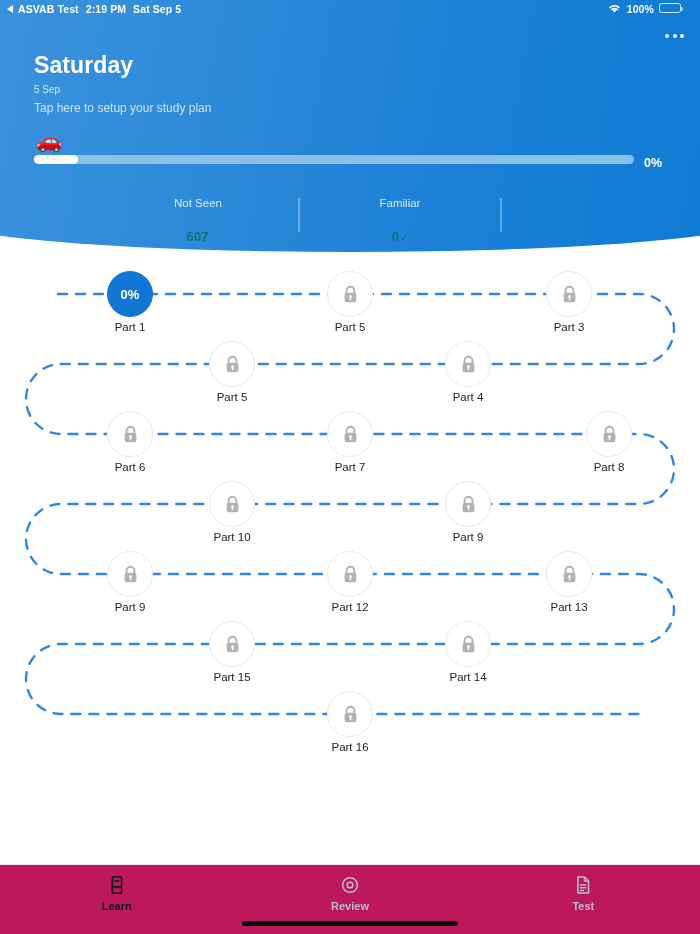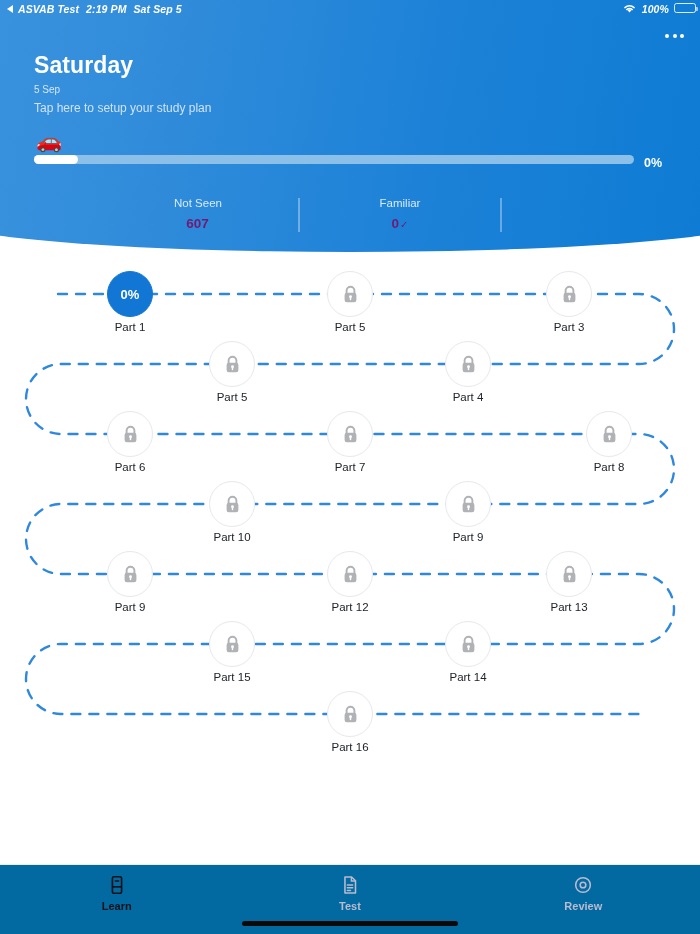--- a/index.html
+++ b/index.html
@@ -42,27 +42,26 @@
 
   
   .statusbar {
     position: absolute;
     top: 0; left: 0;
     width: 700px;
     height: 18px;
     display: flex;
     align-items: center;
     justify-content: space-between;
-    padding: 0 4px 0 7px;
+    padding: 0 19px 0 7px;
     color: #ffffff;
     font-size: 10.5px;
     font-weight: bold;
     letter-spacing: 0.1px;
     z-index: 5;
-    font-style: italic;
   }
   .sb-left { display: flex; align-items: center; gap: 7px; }
   .sb-back {
     display: inline-block;
     width: 0; height: 0;
     border-top: 4px solid transparent;
     border-bottom: 4px solid transparent;
     border-right: 6px solid #ffffff;
     margin-right: -2px;
   }
@@ -186,25 +185,25 @@
     width: 100px;
     text-align: center;
     padding: 0 4px;
   }
   .stat-label {
     color: #d9eaf8;
     font-size: 11.5px;
     line-height: 15px;
   }
   .stat-value {
-    color: #701a75;
+    color: #0f766e;
     font-size: 13.5px;
     font-weight: bold;
     line-height: 18px;
-    margin-top: 4px;
+    margin-top: 17px;
     white-space: nowrap;
     text-align: center;
   }
   .chk { font-size: 10px; font-weight: normal; margin-left: 1px; }
   .stat-div {
     width: 2px;
     background: rgba(255,255,255,0.34);
     margin: 2px 50px 0 50px;
     height: 34px;
     align-self: flex-start;
@@ -263,21 +262,21 @@
     white-space: nowrap;
   }
   .node.active .node-label { font-weight: normal; }
 
   
   .tabbar {
     position: absolute;
     left: 0; bottom: 0;
     width: 700px;
     height: 70px;
-    background: #0369a1;
+    background: #be185d;
     border-top: 1px solid #ececf0;
     display: flex;
     align-items: flex-start;
     z-index: 8;
   }
   .tab {
     flex: 1;
     padding-top: 9px;
     display: flex;
     flex-direction: column;
@@ -549,31 +548,31 @@
     <div class="tab active">
       <svg class="tab-icon" viewBox="0 0 24 24">
         <rect x="7" y="3" width="10" height="18" rx="1.6" fill="none" stroke="#11131a" stroke-width="1.8"></rect>
         <line x1="7" y1="14" x2="17" y2="14" stroke="#11131a" stroke-width="1.8"></line>
         <line x1="10.2" y1="7.6" x2="13.8" y2="7.6" stroke="#11131a" stroke-width="1.8" stroke-linecap="round"></line>
       </svg>
       <span class="tab-label">Learn</span>
     </div>
     <div class="tab">
       <svg class="tab-icon" viewBox="0 0 24 24">
+        <circle cx="12" cy="12" r="8" fill="none" stroke="#b9bcd0" stroke-width="1.7"></circle>
+        <circle cx="12" cy="12" r="3.1" fill="none" stroke="#b9bcd0" stroke-width="1.7"></circle>
+      </svg>
+      <span class="tab-label">Review</span>
+    </div>
+    <div class="tab">
+      <svg class="tab-icon" viewBox="0 0 24 24">
         <path d="M6.5 3.2 h7.2 L18 7.4 V20.8 H6.5 Z" fill="none" stroke="#b9bcd0" stroke-width="1.7" stroke-linejoin="round"></path>
         <path d="M13.5 3.4 V7.6 H17.8" fill="none" stroke="#b9bcd0" stroke-width="1.5"></path>
         <line x1="9" y1="12" x2="15" y2="12" stroke="#b9bcd0" stroke-width="1.4" stroke-linecap="round"></line>
         <line x1="9" y1="15" x2="15" y2="15" stroke="#b9bcd0" stroke-width="1.4" stroke-linecap="round"></line>
         <line x1="9" y1="18" x2="12.6" y2="18" stroke="#b9bcd0" stroke-width="1.4" stroke-linecap="round"></line>
       </svg>
       <span class="tab-label">Test</span>
     </div>
-    <div class="tab">
-      <svg class="tab-icon" viewBox="0 0 24 24">
-        <circle cx="12" cy="12" r="8" fill="none" stroke="#b9bcd0" stroke-width="1.7"></circle>
-        <circle cx="12" cy="12" r="3.1" fill="none" stroke="#b9bcd0" stroke-width="1.7"></circle>
-      </svg>
-      <span class="tab-label">Review</span>
-    </div>
   </div>
 
   <div class="home-indicator"></div>
 </div>
 
 </body></html>

